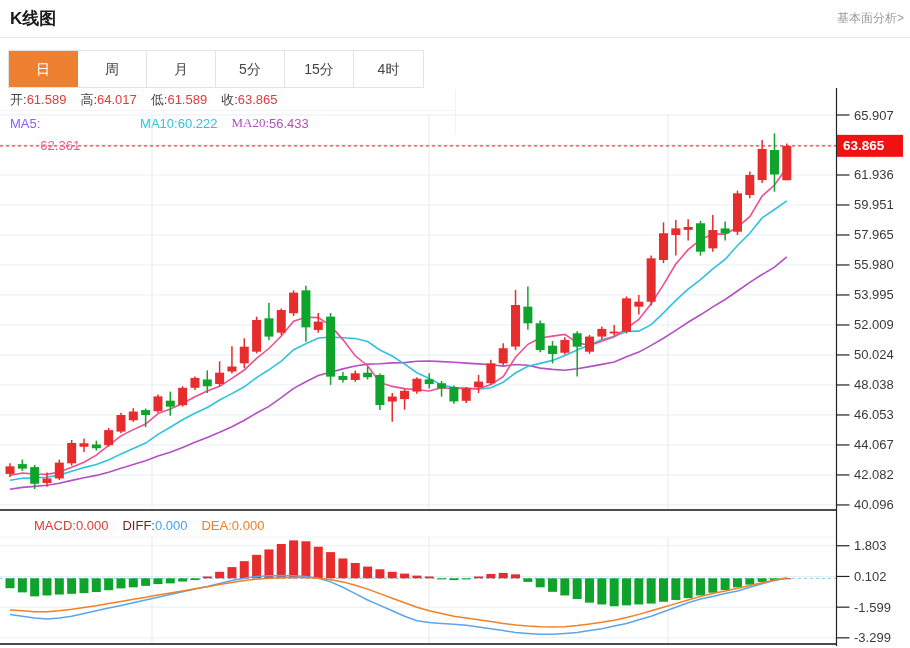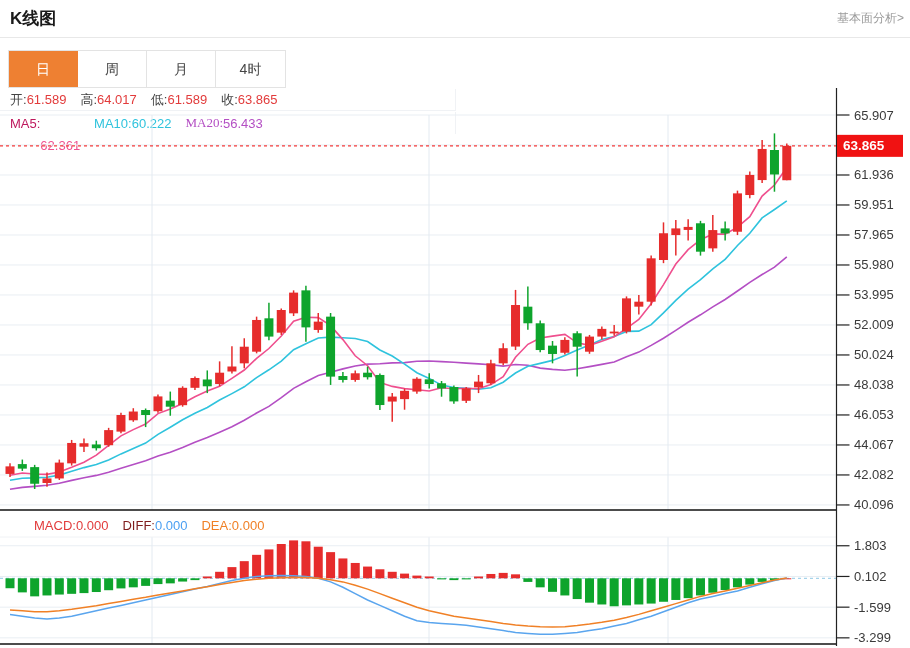--- a/index.html
+++ b/index.html
@@ -33,37 +33,39 @@
 
 <div class="app">
   <div class="page-title">K线图</div>
   <a class="fund-link">基本面分析&gt;</a>
   <div class="header-divider"></div>
 
   <div class="tabs">
       <div class="tab active">日</div>
       <div class="tab">周</div>
       <div class="tab">月</div>
+      <div class="tab">5分</div>
+      <div class="tab">15分</div>
       <div class="tab">4时</div>
     </div>
 
   <div class="legend-row legend-ohlc">
       <span class="lbl">开: </span>
       <span class="val" style="color: rgb(226, 59, 59);">61.589</span>
       <span class="lbl">高: </span>
       <span class="val" style="color: rgb(226, 59, 59);">64.017</span>
       <span class="lbl">低: </span>
       <span class="val" style="color: rgb(226, 59, 59);">61.589</span>
       <span class="lbl">收: </span>
       <span class="val" style="color: rgb(226, 59, 59);">63.865</span>
     </div>
   <div class="legend-row legend-ma">
-      <span class="lbl" style="color: #be185d;">MA5: </span>
+      <span class="lbl" style="color: #8b5cf6;">MA5: </span>
       <span class="val" style="color: rgb(239, 79, 142); margin-top: 44px;">62.361</span>
-      <span class="lbl" style="color: rgb(47, 195, 221);">MA10: </span>
+      <span class="lbl" style="color: rgb(47, 195, 221); margin-left: 46px;">MA10: </span>
       <span class="val" style="color: rgb(47, 195, 221);">60.222</span>
       <span class="lbl" style="color: rgb(180, 79, 196); font-family: Liberation Serif, serif;">MA20: </span>
       <span class="val" style="color: rgb(180, 79, 196);">56.433</span>
     </div>
   <div class="legend-row legend-macd">
       <span class="lbl" style="color: rgb(226, 59, 59);">MACD: </span>
       <span class="val" style="color: rgb(226, 59, 59);">0.000</span>
       <span class="lbl" style="color: #7f1d1d;">DIFF: </span>
       <span class="val" style="color: rgb(74, 159, 242);">0.000</span>
       <span class="lbl" style="color: rgb(240, 128, 38);">DEA: </span>

